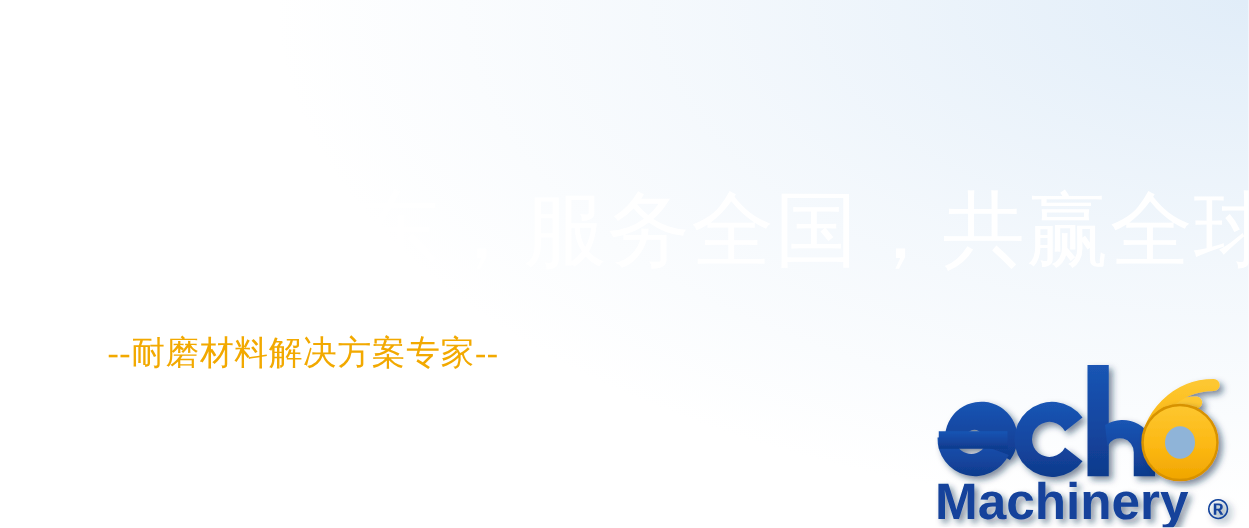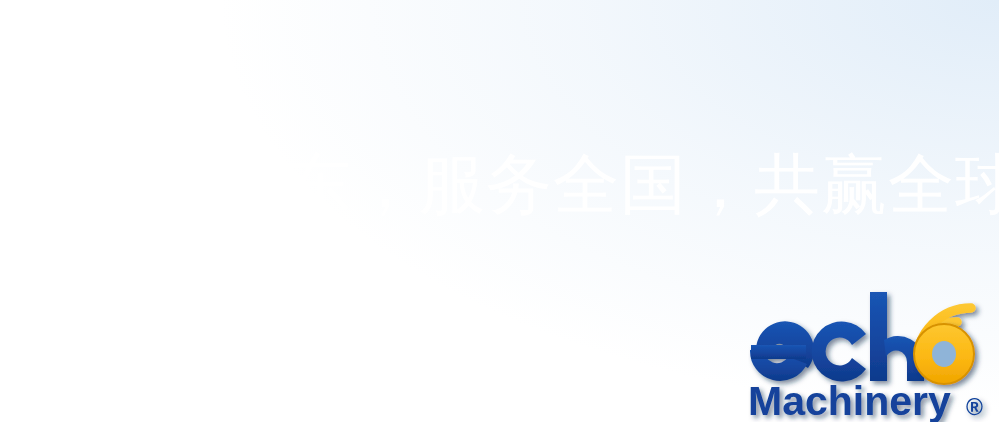--- a/index.html
+++ b/index.html
@@ -81,20 +81,21 @@
     fill: #12429b;
   }
 </style>
 </head>
 <body>
 
 <div id="banner">
 
   <div class="headline">深耕华东，服务全国，共赢全球</div>
 
+  <div class="subtitle">--耐磨材料解决方案专家--</div>
 
   <div class="logo">
     <svg viewBox="0 0 251 134" xmlns="http://www.w3.org/2000/svg" aria-hidden="true">
       <defs>
         <filter id="dropsh" x="-30%" y="-30%" width="180%" height="180%">
           <feDropShadow dx="3" dy="3" stdDeviation="2.4" flood-color="#12324f" flood-opacity="0.55"></feDropShadow>
         </filter>
         <linearGradient id="goldgrad" x1="0" y1="0" x2="0" y2="1">
           <stop offset="0%" stop-color="#fdc730"></stop>
           <stop offset="55%" stop-color="#fcb813"></stop>

